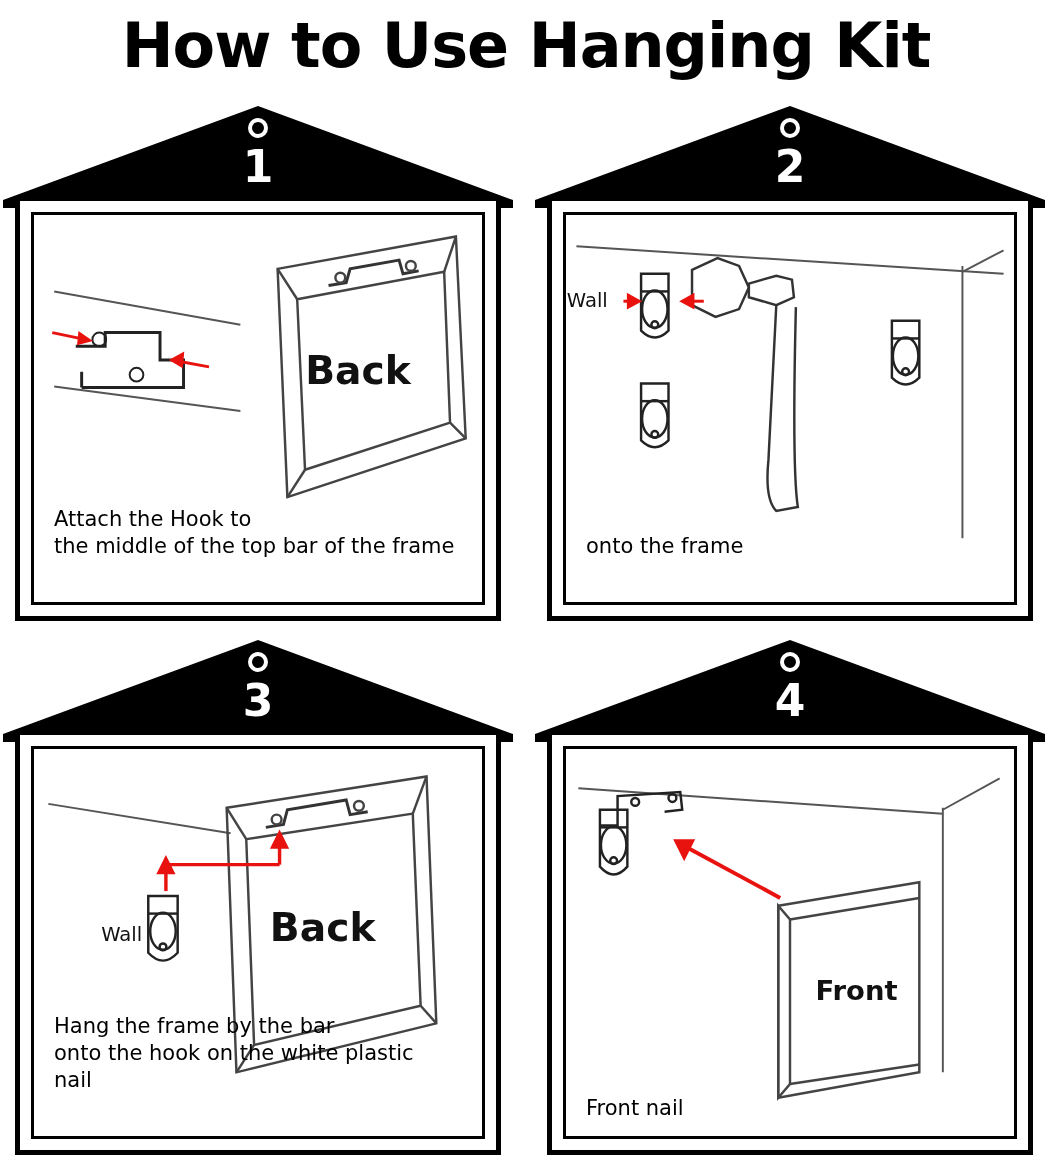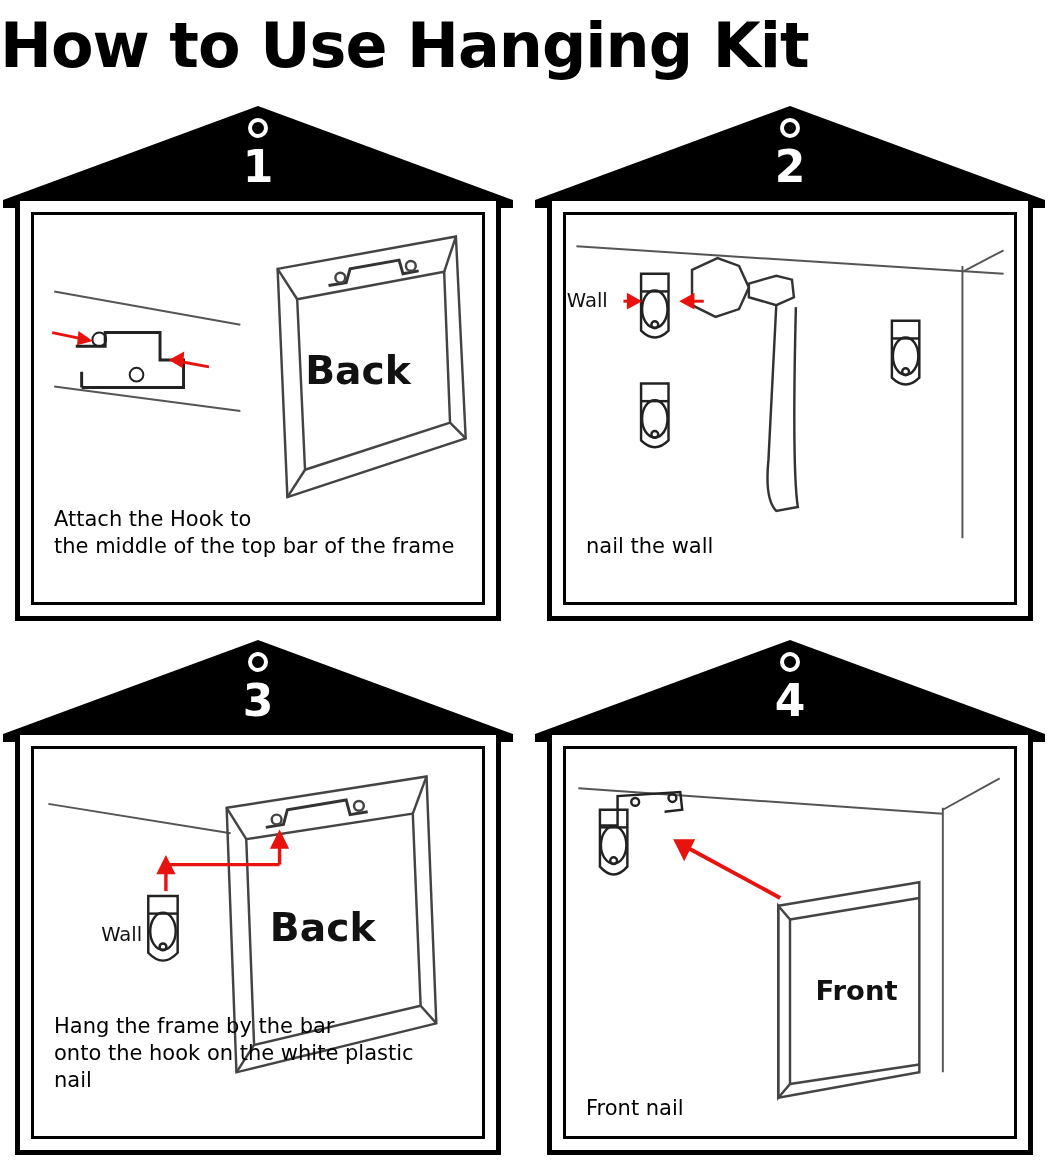--- a/index.html
+++ b/index.html
@@ -9,21 +9,21 @@
   }
   body {
     width: 1052px;
     height: 1167px;
     font-family: "DejaVu Sans", sans-serif;
     color: #000;
     overflow: hidden;
     position: relative;
   }
   #page-title {
-    text-align: left;
+    text-align: center;
     font-size: 62px;
     font-weight: bold;
     letter-spacing: -1px;
     margin: 4px 0 0 0;
     line-height: 84px;
     font-family: "DejaVu Sans", sans-serif;
   }
   .grid {
     position: absolute;
     top: 100px;
@@ -219,21 +219,21 @@
 
           <g stroke="#e8120e" stroke-width="3" fill="#e8120e">
             <line x1="58" y1="88" x2="74" y2="88"></line>
             <polygon points="74,88 63,82 63,94"></polygon>
             <line x1="140" y1="88" x2="118" y2="88"></line>
             <polygon points="118,88 129,82 129,94"></polygon>
           </g>
           <text x="42" y="94" font-size="20" fill="#111" text-anchor="end">Wall</text>
         </svg>
         <div class="caption two">
-          <div>nail the wall</div>
+          <div>onto the frame</div>
         </div>
       </div>
     </div>
   </div>
 
   <div class="panel p3">
     <div class="roof">
       <svg width="510" height="108" viewBox="0 0 510 108">
         <polygon points="255,6 510,100 510,108 0,108 0,100" fill="#000"></polygon>
       </svg>

